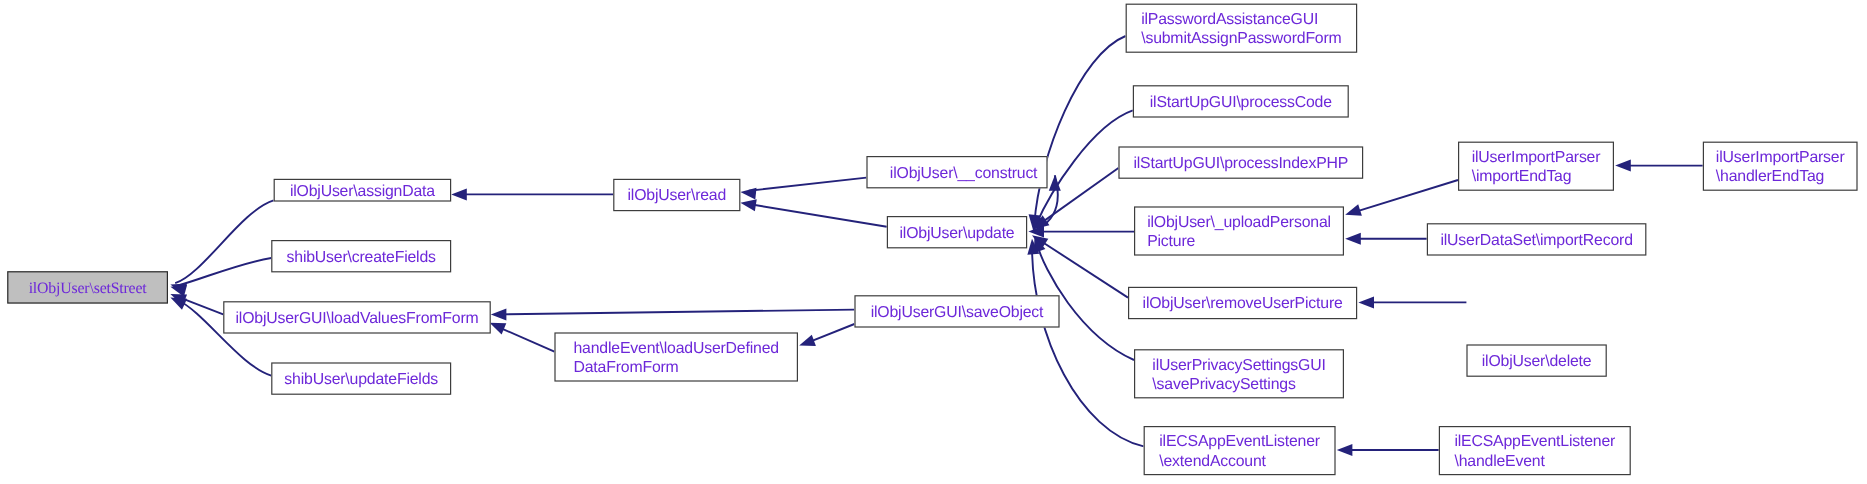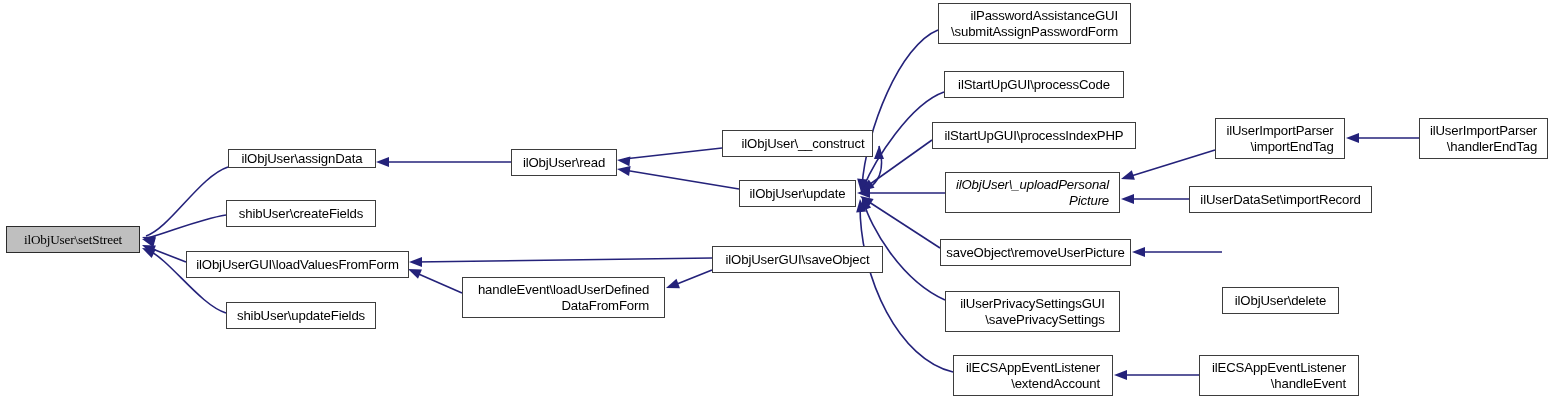--- a/index.html
+++ b/index.html
@@ -34,25 +34,25 @@
     stroke: none;
   }
   .graph-node {
     position: absolute;
     box-sizing: border-box;
     border: 1.5px solid #3d3d3d;
     background: #ffffff;
     display: flex;
     align-items: center;
     justify-content: center;
-    text-align: right;
+    text-align: left;
     font-family: "Liberation Sans", sans-serif;
     font-size: 13.2px;
     line-height: 15.5px;
-    color: #000000;
+    color: #6d28d9;
     letter-spacing: -0.15px;
     white-space: pre-line;
     padding: 0 4px;
     cursor: pointer;
   }
   .graph-node.highlighted {
     background: #bfbfbf;
     border-color: #2b2b2b;
     font-family: Liberation Serif, serif;
   }
@@ -118,23 +118,23 @@
       <div class="graph-node" style="left: 511px; top: 149px; width: 106px; height: 27px;">ilObjUser\read</div>
       <div class="graph-node" style="left: 462px; top: 277px; width: 203px; height: 41px;">handleEvent\loadUserDefined
 DataFromForm</div>
       <div class="graph-node" style="left: 722px; top: 130px; width: 151px; height: 27px; padding-left: 15px;">ilObjUser\__construct</div>
       <div class="graph-node" style="left: 739px; top: 180px; width: 117px; height: 27px;">ilObjUser\update</div>
       <div class="graph-node" style="left: 712px; top: 246px; width: 171px; height: 27px;">ilObjUserGUI\saveObject</div>
       <div class="graph-node" style="left: 938px; top: 3px; width: 193px; height: 41px;">ilPasswordAssistanceGUI
 \submitAssignPasswordForm</div>
       <div class="graph-node" style="left: 944px; top: 71px; width: 180px; height: 27px;">ilStartUpGUI\processCode</div>
       <div class="graph-node" style="left: 932px; top: 122px; width: 204px; height: 27px;">ilStartUpGUI\processIndexPHP</div>
-      <div class="graph-node" style="left: 945px; top: 172px; width: 175px; height: 41px; font-style: italic;">ilObjUser\_uploadPersonal
+      <div class="graph-node" style="left: 945px; top: 172px; width: 175px; height: 41px;">ilObjUser\_uploadPersonal
 Picture</div>
-      <div class="graph-node" style="left: 940px; top: 239px; width: 191px; height: 27px;">saveObject\removeUserPicture</div>
+      <div class="graph-node" style="left: 940px; top: 239px; width: 191px; height: 27px;">ilObjUser\removeUserPicture</div>
       <div class="graph-node" style="left: 945px; top: 291px; width: 175px; height: 41px;">ilUserPrivacySettingsGUI
 \savePrivacySettings</div>
       <div class="graph-node" style="left: 953px; top: 355px; width: 160px; height: 41px;">ilECSAppEventListener
 \extendAccount</div>
       <div class="graph-node" style="left: 1215px; top: 118px; width: 130px; height: 41px;">ilUserImportParser
 \importEndTag</div>
       <div class="graph-node" style="left: 1189px; top: 186px; width: 183px; height: 27px;">ilUserDataSet\importRecord</div>
       <div class="graph-node" style="left: 1222px; top: 239px; width: 117px; height: 27px; margin-top: 48px;">ilObjUser\delete</div>
       <div class="graph-node" style="left: 1419px; top: 118px; width: 129px; height: 41px;">ilUserImportParser
 \handlerEndTag</div>

